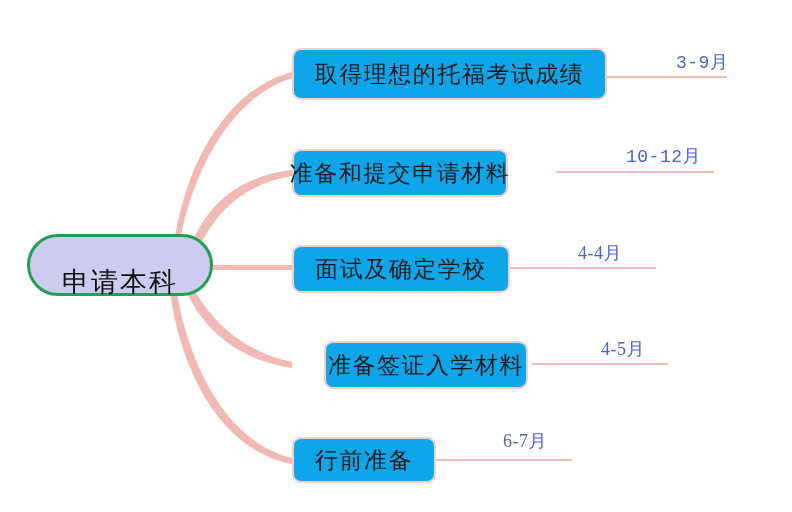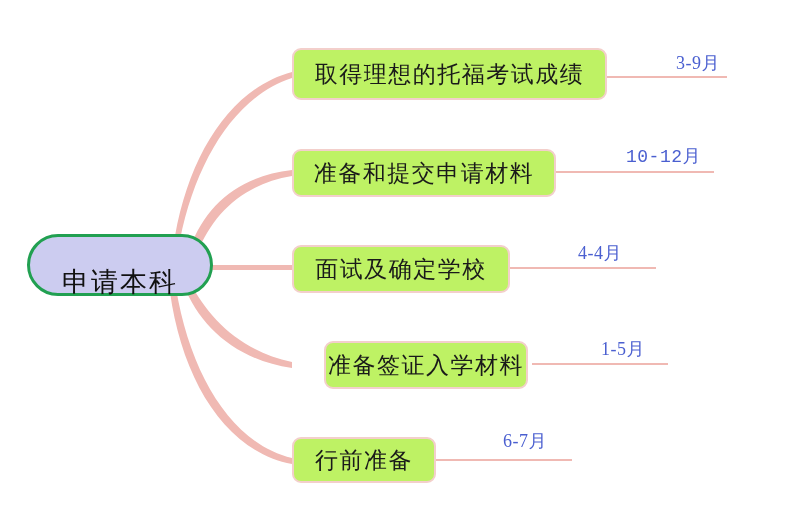--- a/index.html
+++ b/index.html
@@ -53,51 +53,51 @@
     letter-spacing: 2px;
     white-space: nowrap;
     line-height: 1;
     margin-top: 35px;
   }
 
   
   .branch-box {
     position: absolute;
     box-sizing: border-box;
-    background: #bef264;
+    background: #0ea5e9;
     border: 2px solid #f3cfcb;
     border-radius: 9px;
     display: flex;
     align-items: center;
     justify-content: center;
   }
   .branch-label {
     font-size: 23px;
     color: #1a1a1a;
     letter-spacing: 1.5px;
     white-space: nowrap;
     line-height: 1;
   }
 
   .box-1 { left: 292px; top: 48px;  width: 315px; height: 52px; }
-  .box-2 { left: 292px; top: 149px; width: 264px; height: 48px; }
+  .box-2 { left: 292px; top: 149px; width: 216px; height: 48px; }
   .box-3 { left: 292px; top: 245px; width: 218px; height: 48px; }
   .box-4 { left: 292px; top: 341px; width: 204px; height: 48px; margin-left: 32px; }
   .box-5 { left: 292px; top: 437px; width: 144px; height: 46px; justify-content: center; }
 
   
   .period {
     position: absolute;
     font-size: 18px;
     color: #4a5fd0;
     letter-spacing: 0.5px;
     white-space: nowrap;
     line-height: 1;
   }
-  .period-1 { left: 676px; top: 54px; }
+  .period-1 { left: 676px; top: 54px; font-family: Liberation Mono, monospace; }
   .period-2 { left: 626px; top: 148px; font-family: Liberation Mono, monospace; }
   .period-3 { left: 578px; top: 244px; }
   .period-4 { left: 601px; top: 340px; }
   .period-5 { left: 503px; top: 432px; text-align: right; }
 </style>
 </head>
 <body>
 
 <div id="canvas">
 
@@ -140,16 +140,16 @@
   <div class="branch-box box-4">
     <span class="branch-label">准备签证入学材料</span>
   </div>
   <div class="branch-box box-5">
     <span class="branch-label">行前准备</span>
   </div>
 
   <span class="period period-1">3-9月</span>
   <span class="period period-2">10-12月</span>
   <span class="period period-3">4-4月</span>
-  <span class="period period-4">1-5月</span>
+  <span class="period period-4">4-5月</span>
   <span class="period period-5">6-7月</span>
 
 </div>
 
 </body></html>

